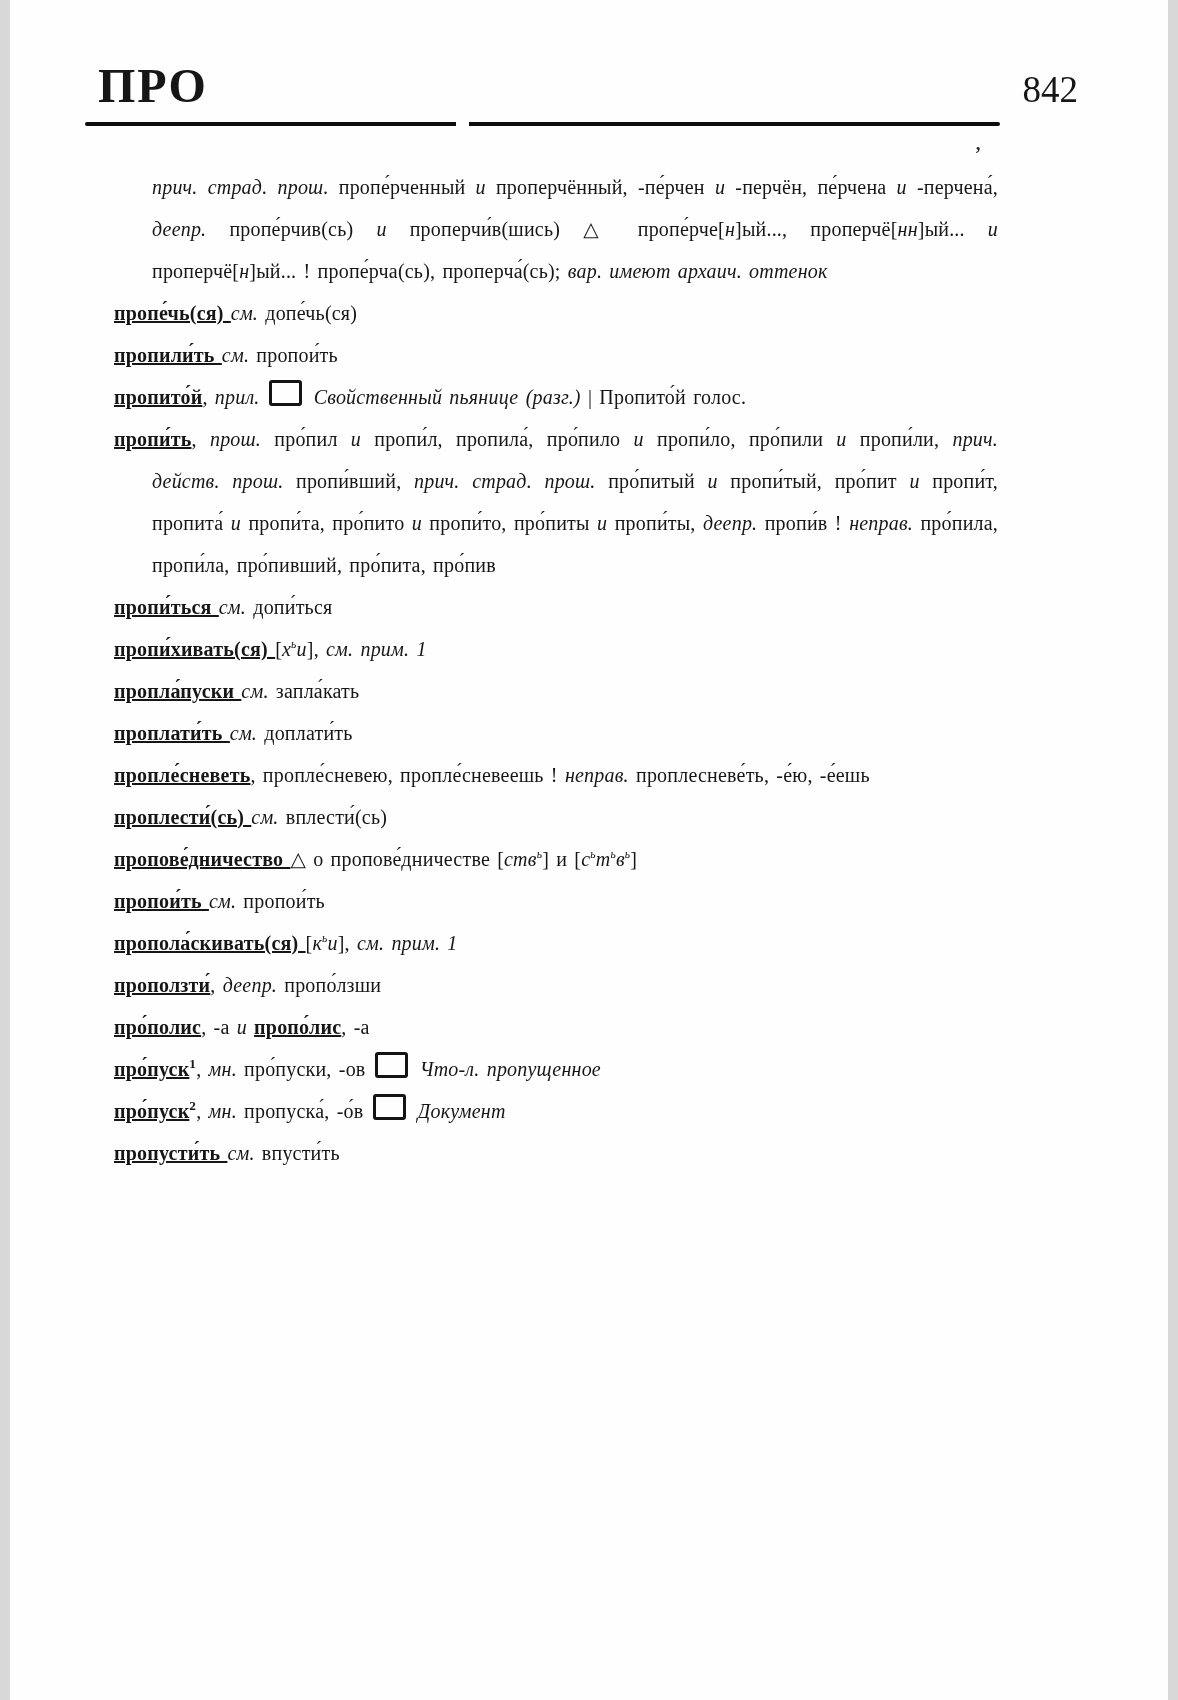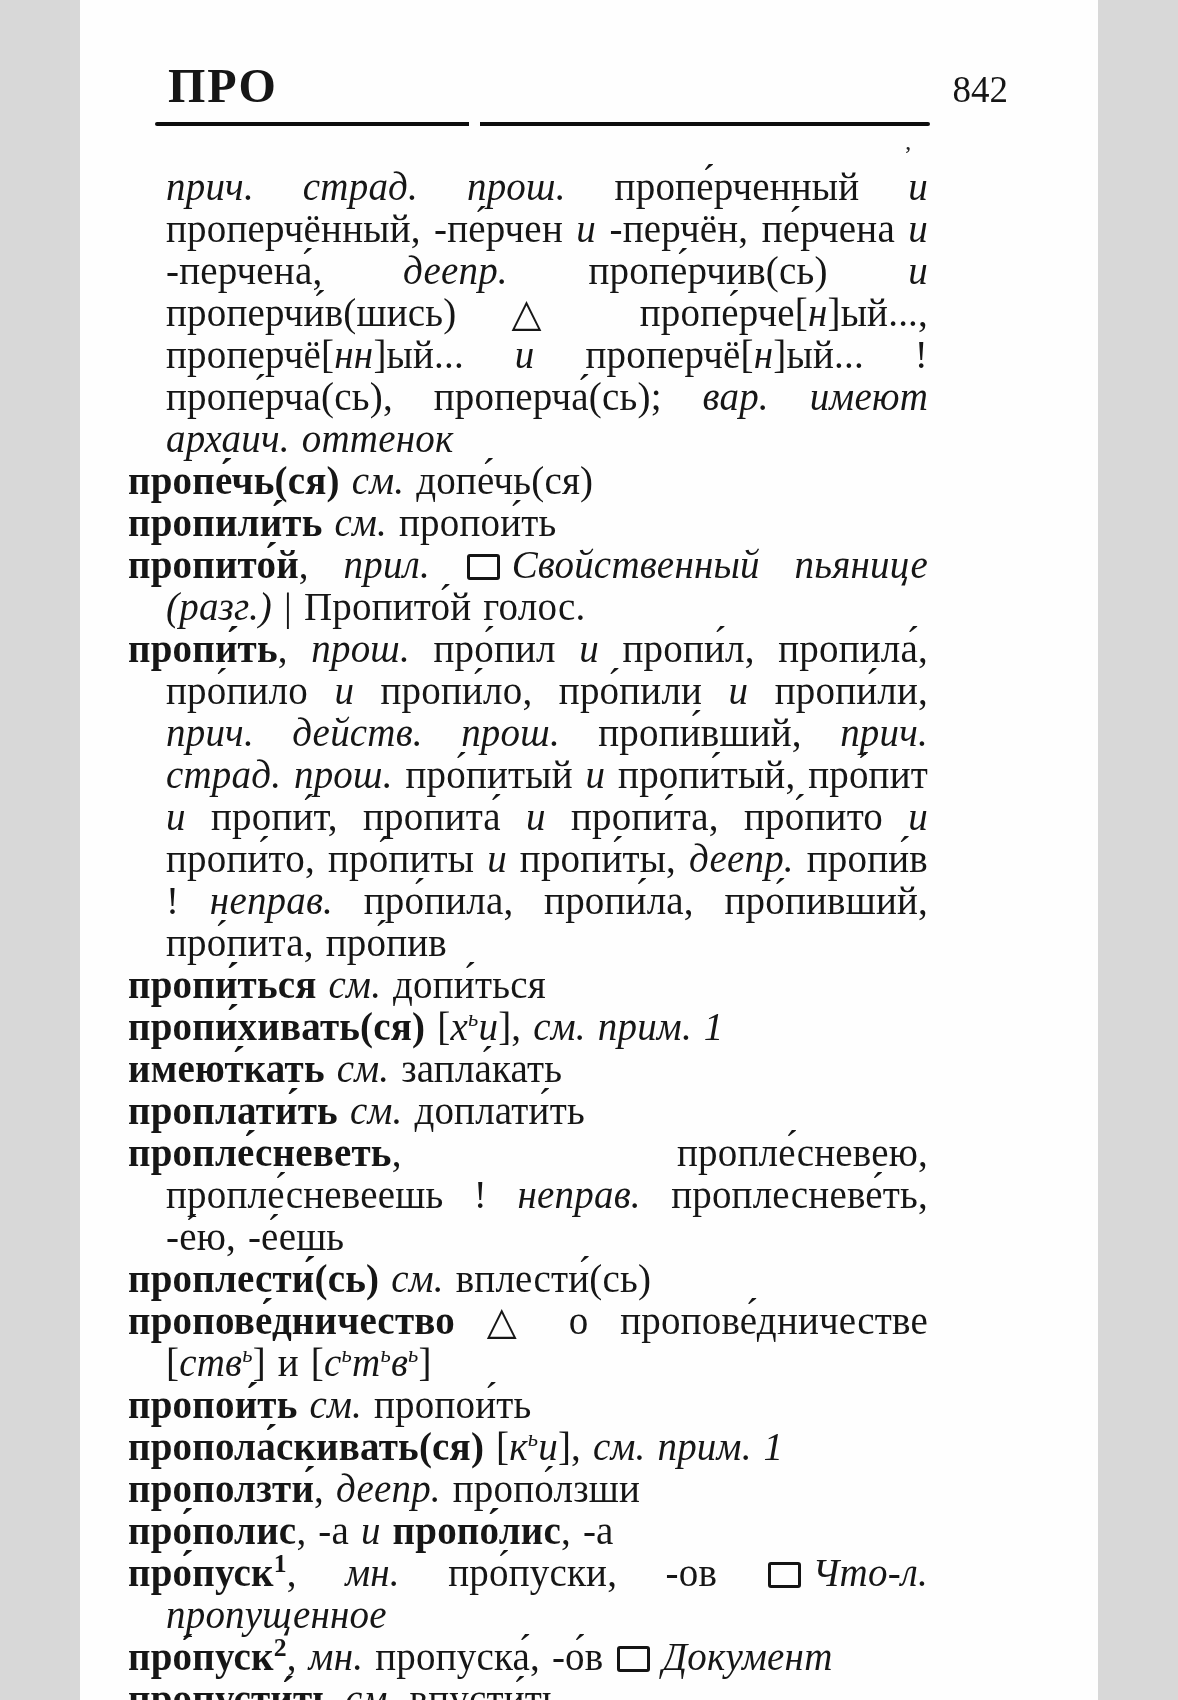--- a/index.html
+++ b/index.html
@@ -1,17 +1,17 @@
 <!DOCTYPE html>
 <html><head>
 <meta charset="utf-8">
 <style>
   html,body{margin:0;padding:0;background:#d8d8d8;}
   .page{
-    width:1018px;height:1700px;background:#fefefe;color:#161616;
+    width:1158px;height:1700px;background:#fefefe;color:#161616;
     font-family:"Liberation Serif","DejaVu Serif",serif;
     position:relative;overflow:hidden;margin:0 auto;
   }
   .header-row{
     display:flex;justify-content:space-between;align-items:baseline;
     padding:62px 90px 0 88px;
   }
   .section-heading{
     font-size:48px;font-weight:700;letter-spacing:2px;line-height:1;
   }
@@ -20,29 +20,29 @@
   }
   .rule{
     margin:12px 168px 0 75px;height:4px;
     background:linear-gradient(90deg,#0d0d0d 0 40.5%,transparent 40.5% 42%,#0d0d0d 42% 100%);
     border-radius:2px;
   }
   .stray-mark{
     position:absolute;top:142px;right:186px;font-size:24px;color:#222;
   }
   .body-text{
-    padding:40px 170px 0 48px;
-    font-size:39px;line-height:42px;text-align:justify;
+    padding:40px 170px 0 104px;
+    font-size:20px;line-height:42px;text-align:justify;
     letter-spacing:0.2px;word-spacing:2px;
   }
   .entry{margin:0;}
   .entry.hang{padding-left:38px;text-indent:-38px;}
   .entry.cont{padding-left:38px;text-indent:0;}
   .run-r{font-style:normal;}
-  .run-b{font-weight:700;}
+  .run-b{font-weight:700;text-decoration:underline;}
   .run-i{font-style:italic;}
   .run-tri{font-style:normal;}
   .run-supb{font-size:66%;vertical-align:super;font-weight:700;line-height:0;}
   .run-supi{font-size:58%;vertical-align:super;font-style:italic;line-height:0;}
   .run-box{
     display:inline-block;width:27px;height:20px;border:3px solid #141414;
     border-radius:3px;vertical-align:-2px;margin:0 12px 0 2px;
   }
 </style>
 </head>
@@ -56,21 +56,21 @@
   <div class="rule"></div>
   <span class="stray-mark">ʼ</span>
   <div class="body-text">
       <p class="entry cont"><span class="run-i">прич. страд. прош. </span><span class="run-r">пропе́рченный </span><span class="run-i">и</span><span class="run-r"> проперчённый, -пе́рчен </span><span class="run-i">и</span><span class="run-r"> -перчён, пе́рчена </span><span class="run-i">и</span><span class="run-r"> -перчена́, </span><span class="run-i">деепр. </span><span class="run-r">пропе́рчив(сь) </span><span class="run-i">и</span><span class="run-r"> проперчи́в(шись) </span><span class="run-tri">△ </span><span class="run-r">пропе́рче[</span><span class="run-i">н</span><span class="run-r">]ый..., проперчё[</span><span class="run-i">нн</span><span class="run-r">]ый... </span><span class="run-i">и</span><span class="run-r"> проперчё[</span><span class="run-i">н</span><span class="run-r">]ый... ! пропе́рча(сь), проперча́(сь); </span><span class="run-i">вар. имеют архаич. оттенок</span></p>
       <p class="entry hang"><span class="run-b">пропе́чь(ся) </span><span class="run-i">см. </span><span class="run-r">допе́чь(ся)</span></p>
       <p class="entry hang"><span class="run-b">пропили́ть </span><span class="run-i">см. </span><span class="run-r">пропои́ть</span></p>
       <p class="entry hang"><span class="run-b">пропито́й</span><span class="run-r">, </span><span class="run-i">прил. </span><span class="run-box"></span><span class="run-i">Свойственный пьянице (разг.) </span><span class="run-r">| Пропито́й голос.</span></p>
       <p class="entry hang"><span class="run-b">пропи́ть</span><span class="run-r">, </span><span class="run-i">прош. </span><span class="run-r">про́пил </span><span class="run-i">и</span><span class="run-r"> пропи́л, пропила́, про́пило </span><span class="run-i">и</span><span class="run-r"> пропи́ло, про́пили </span><span class="run-i">и</span><span class="run-r"> пропи́ли, </span><span class="run-i">прич. действ. прош. </span><span class="run-r">пропи́вший, </span><span class="run-i">прич. страд. прош. </span><span class="run-r">про́питый </span><span class="run-i">и</span><span class="run-r"> пропи́тый, про́пит </span><span class="run-i">и</span><span class="run-r"> пропи́т, пропита́ </span><span class="run-i">и</span><span class="run-r"> пропи́та, про́пито </span><span class="run-i">и</span><span class="run-r"> пропи́то, про́питы </span><span class="run-i">и</span><span class="run-r"> пропи́ты, </span><span class="run-i">деепр. </span><span class="run-r">пропи́в ! </span><span class="run-i">неправ. </span><span class="run-r">про́пила, пропи́ла, про́пивший, про́пита, про́пив</span></p>
       <p class="entry hang"><span class="run-b">пропи́ться </span><span class="run-i">см. </span><span class="run-r">допи́ться</span></p>
       <p class="entry hang"><span class="run-b">пропи́хивать(ся) </span><span class="run-r">[</span><span class="run-i">х</span><span class="run-supi">ь</span><span class="run-i">и</span><span class="run-r">], </span><span class="run-i">см. прим. 1</span></p>
-      <p class="entry hang"><span class="run-b">имеют́кать </span><span class="run-i">см. </span><span class="run-r">запла́кать</span></p>
+      <p class="entry hang"><span class="run-b">пропла́пуски </span><span class="run-i">см. </span><span class="run-r">запла́кать</span></p>
       <p class="entry hang"><span class="run-b">проплати́ть </span><span class="run-i">см. </span><span class="run-r">доплати́ть</span></p>
       <p class="entry hang"><span class="run-b">пропле́сневеть</span><span class="run-r">, пропле́сневею, пропле́сневеешь ! </span><span class="run-i">неправ. </span><span class="run-r">проплесневе́ть, -е́ю, -е́ешь</span></p>
       <p class="entry hang"><span class="run-b">проплести́(сь) </span><span class="run-i">см. </span><span class="run-r">вплести́(сь)</span></p>
       <p class="entry hang"><span class="run-b">пропове́дничество </span><span class="run-tri">△ </span><span class="run-r">о пропове́дничестве [</span><span class="run-i">ств</span><span class="run-supi">ь</span><span class="run-r">] и [</span><span class="run-i">с</span><span class="run-supi">ь</span><span class="run-i">т</span><span class="run-supi">ь</span><span class="run-i">в</span><span class="run-supi">ь</span><span class="run-r">]</span></p>
       <p class="entry hang"><span class="run-b">пропои́ть </span><span class="run-i">см. </span><span class="run-r">пропои́ть</span></p>
       <p class="entry hang"><span class="run-b">пропола́скивать(ся) </span><span class="run-r">[</span><span class="run-i">к</span><span class="run-supi">ь</span><span class="run-i">и</span><span class="run-r">], </span><span class="run-i">см. прим. 1</span></p>
       <p class="entry hang"><span class="run-b">проползти́</span><span class="run-r">, </span><span class="run-i">деепр. </span><span class="run-r">пропо́лзши</span></p>
       <p class="entry hang"><span class="run-b">про́полис</span><span class="run-r">, -а </span><span class="run-i">и</span><span class="run-r"> </span><span class="run-b">пропо́лис</span><span class="run-r">, -а</span></p>
       <p class="entry hang"><span class="run-b">про́пуск</span><span class="run-supb">1</span><span class="run-r">, </span><span class="run-i">мн. </span><span class="run-r">про́пуски, -ов </span><span class="run-box"></span><span class="run-i">Что-л. пропущенное</span></p>
       <p class="entry hang"><span class="run-b">про́пуск</span><span class="run-supb">2</span><span class="run-r">, </span><span class="run-i">мн. </span><span class="run-r">пропуска́, -о́в </span><span class="run-box"></span><span class="run-i">Документ</span></p>

